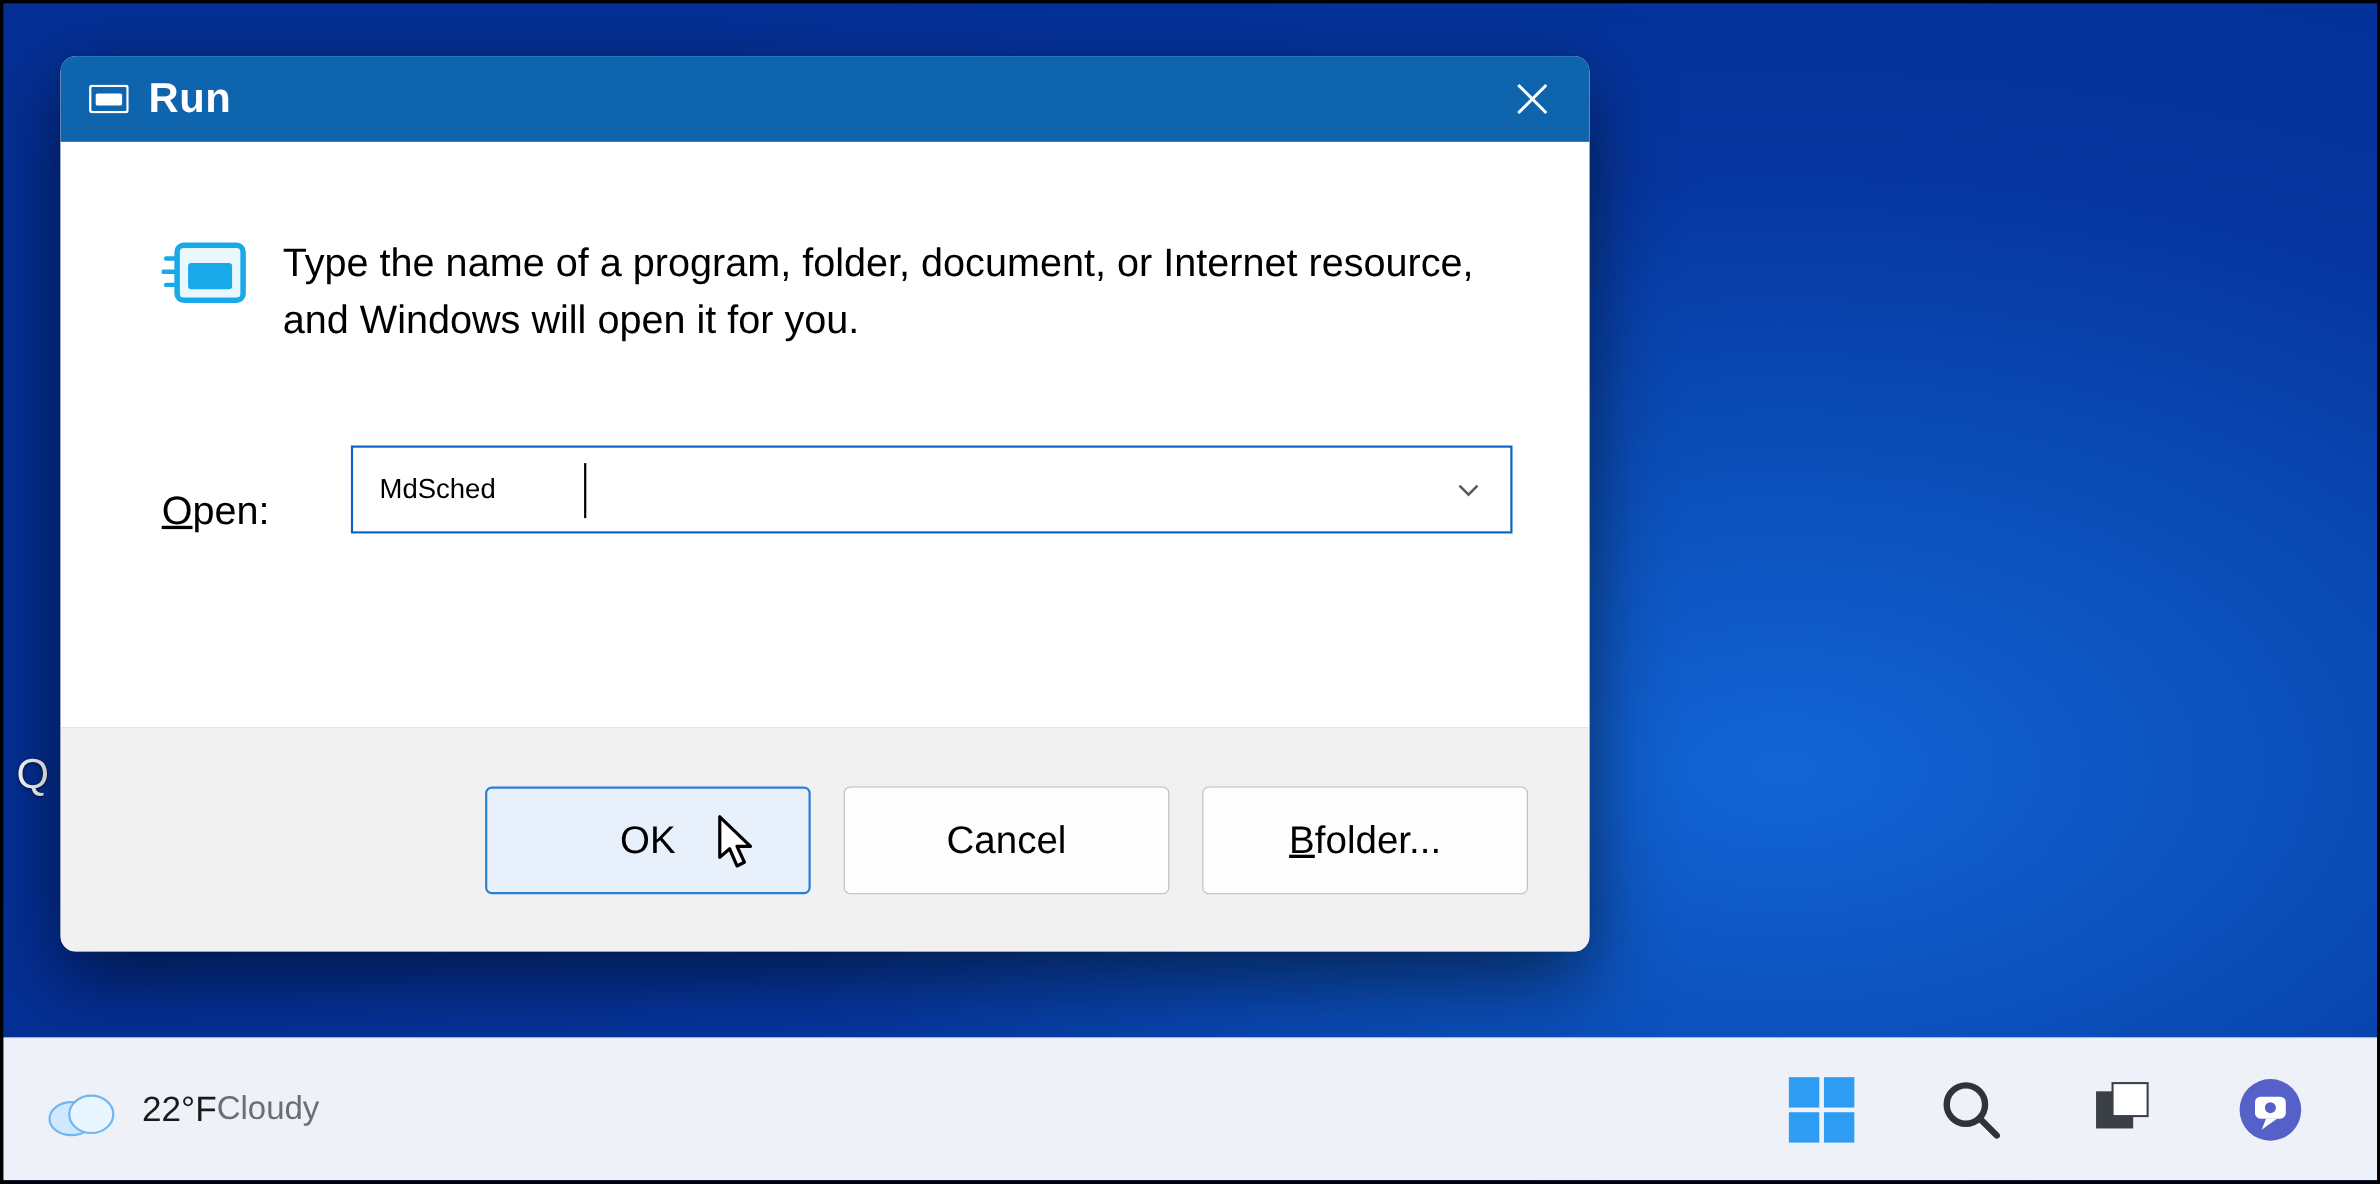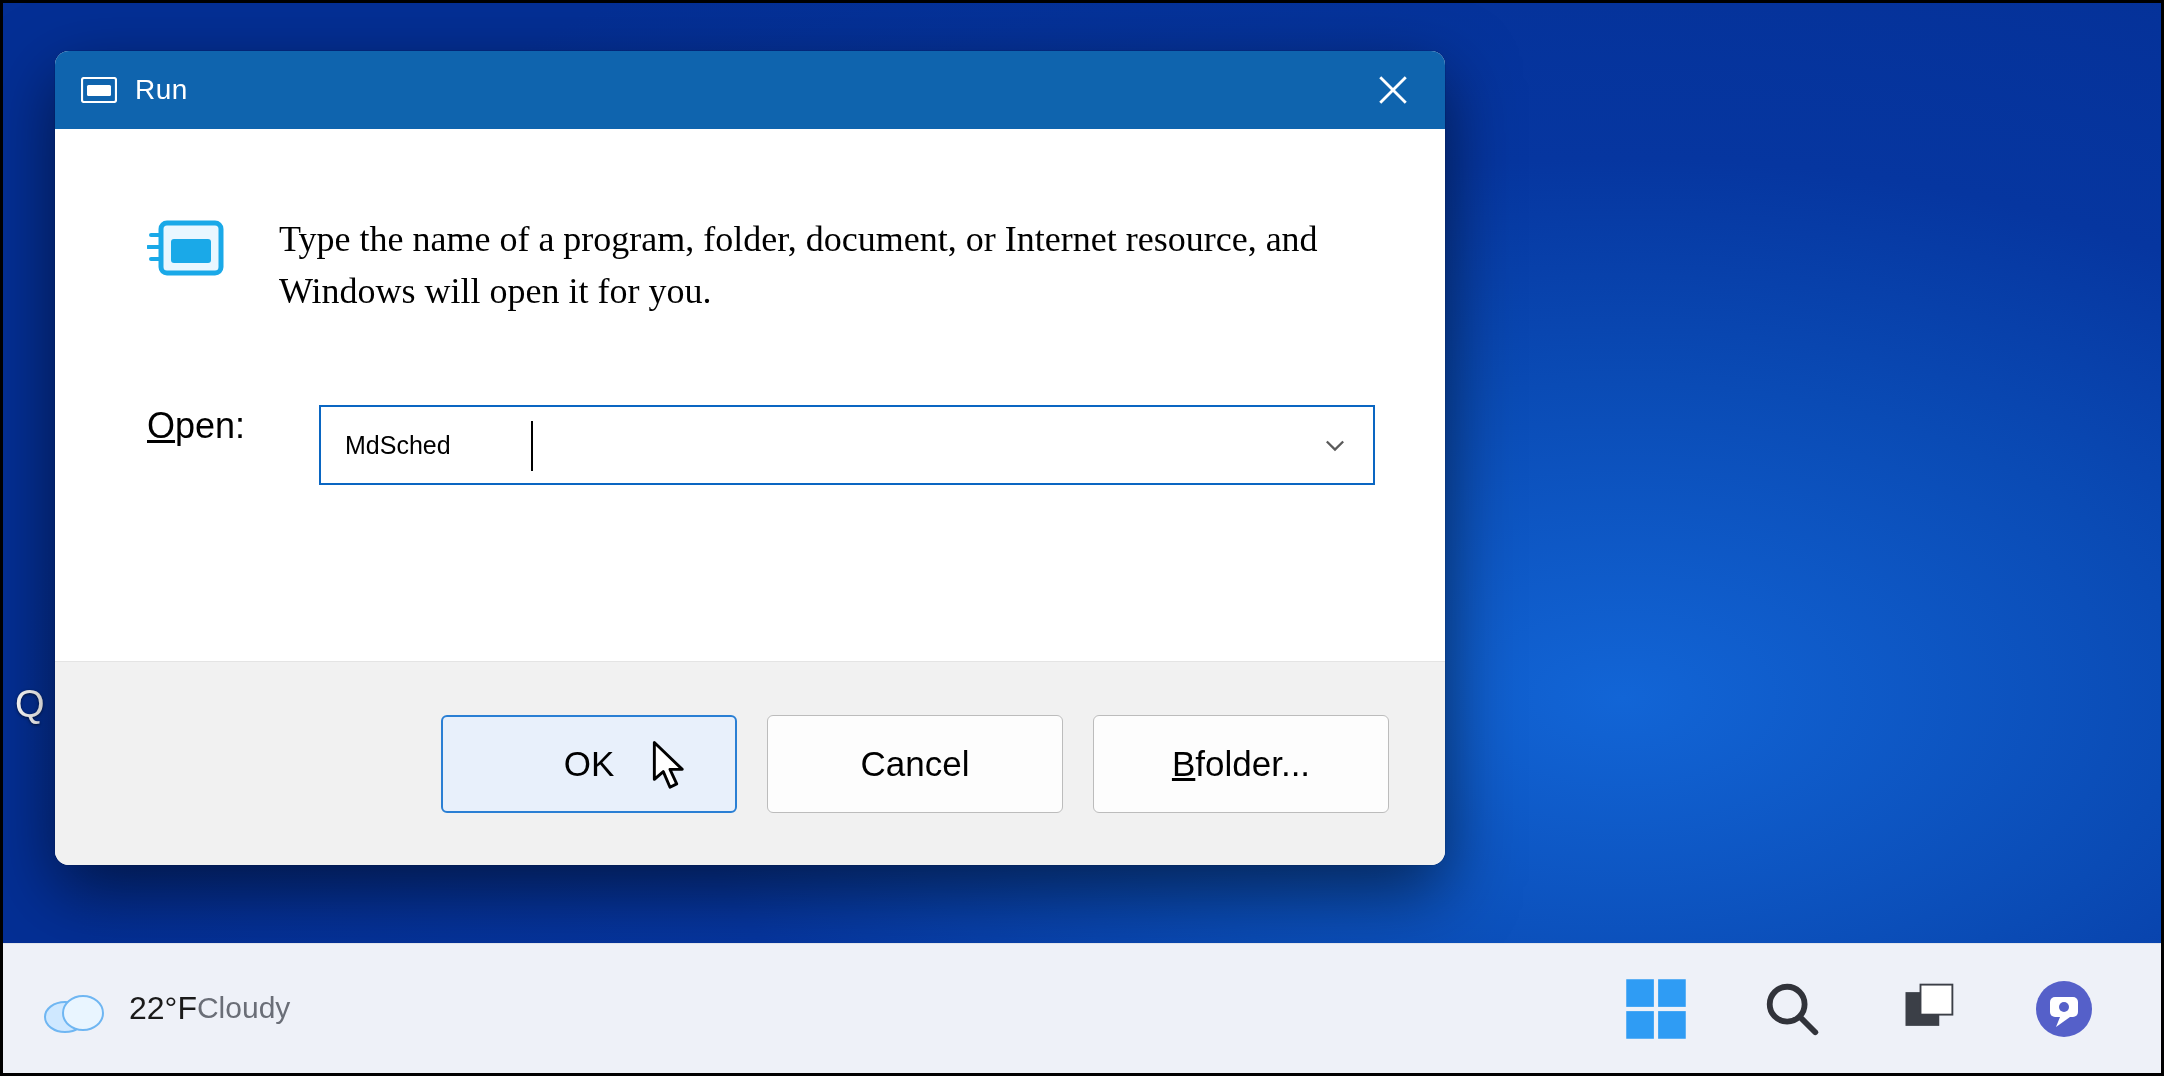--- a/index.html
+++ b/index.html
@@ -39,57 +39,56 @@
       align-items: center;
       padding: 0 22px 0 26px;
       color: #fff;
     }
     .title-icon {
       width: 36px; height: 26px;
       margin-right: 18px;
       flex: 0 0 auto;
     }
     .title-text {
-      font-size: 28px;
-      font-weight: 400;
+      font-size: 38px;
+      font-weight: 700;
       flex: 1 1 auto;
       letter-spacing: .5px;
     }
     .title-close {
       width: 60px; height: 60px;
       display: flex; align-items: center; justify-content: center;
       cursor: pointer;
       border-radius: 6px;
     }
 
     .body-area {
       flex: 1 1 auto;
       padding: 84px 70px 40px 92px;
       background: #fff;
     }
     .hint-row {
       display: flex;
       align-items: flex-start;
-      gap: 54px;
-      font-family: Liberation Serif, serif;
+      gap: 32px;
     }
     .run-icon {
       width: 78px;
       flex: 0 0 auto;
       margin-top: 4px;
     }
     .hint-text {
       font-size: 36px;
       line-height: 1.45;
       color: #000;
     }
 
     .open-row {
       display: flex;
-      align-items: flex-start;
+      align-items: flex-end;
       margin-top: 88px;
     }
     .open-label {
       font-size: 36px;
       color: #000;
       width: 172px;
       flex: 0 0 auto;
     }
     .open-label .ul { text-decoration: underline; }
     .combo {

